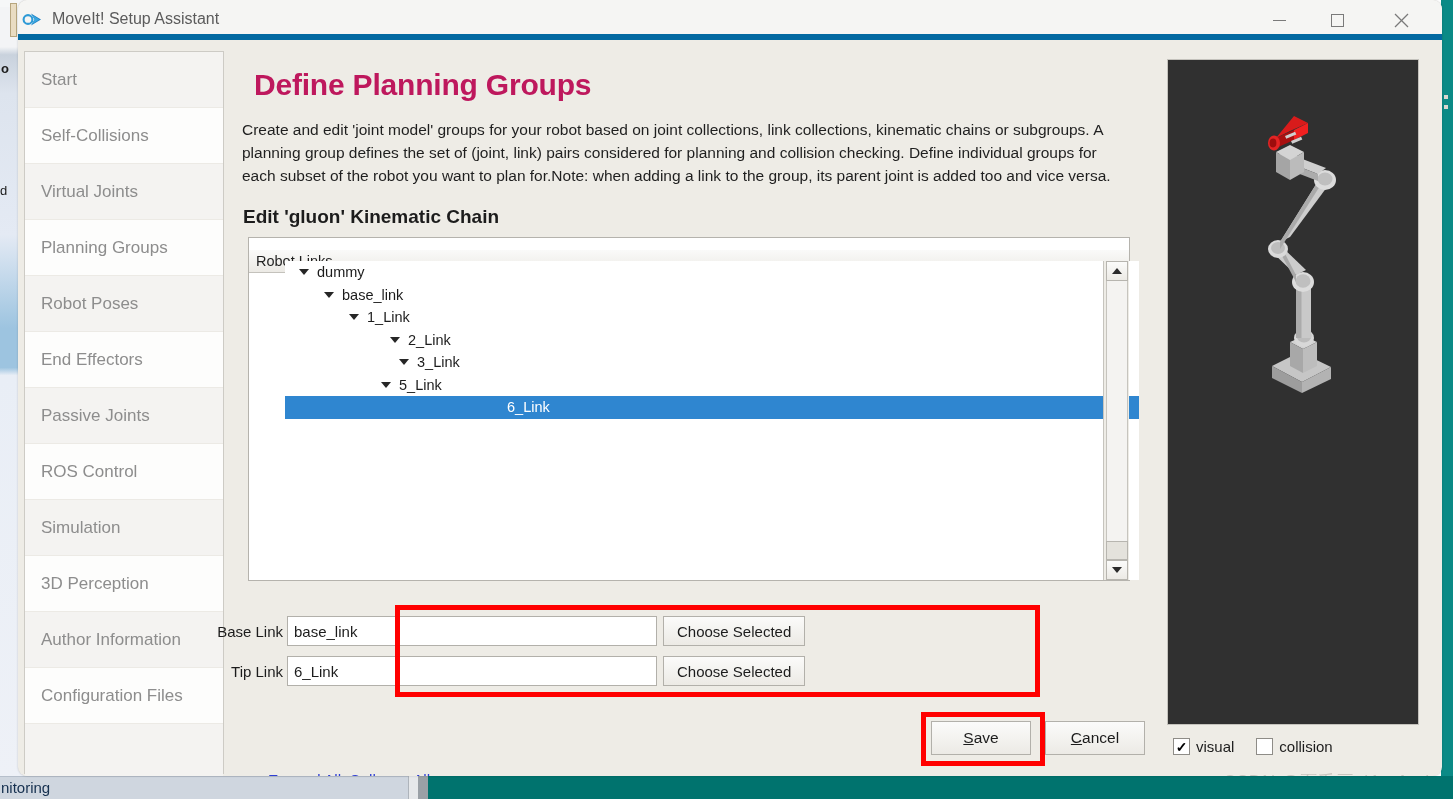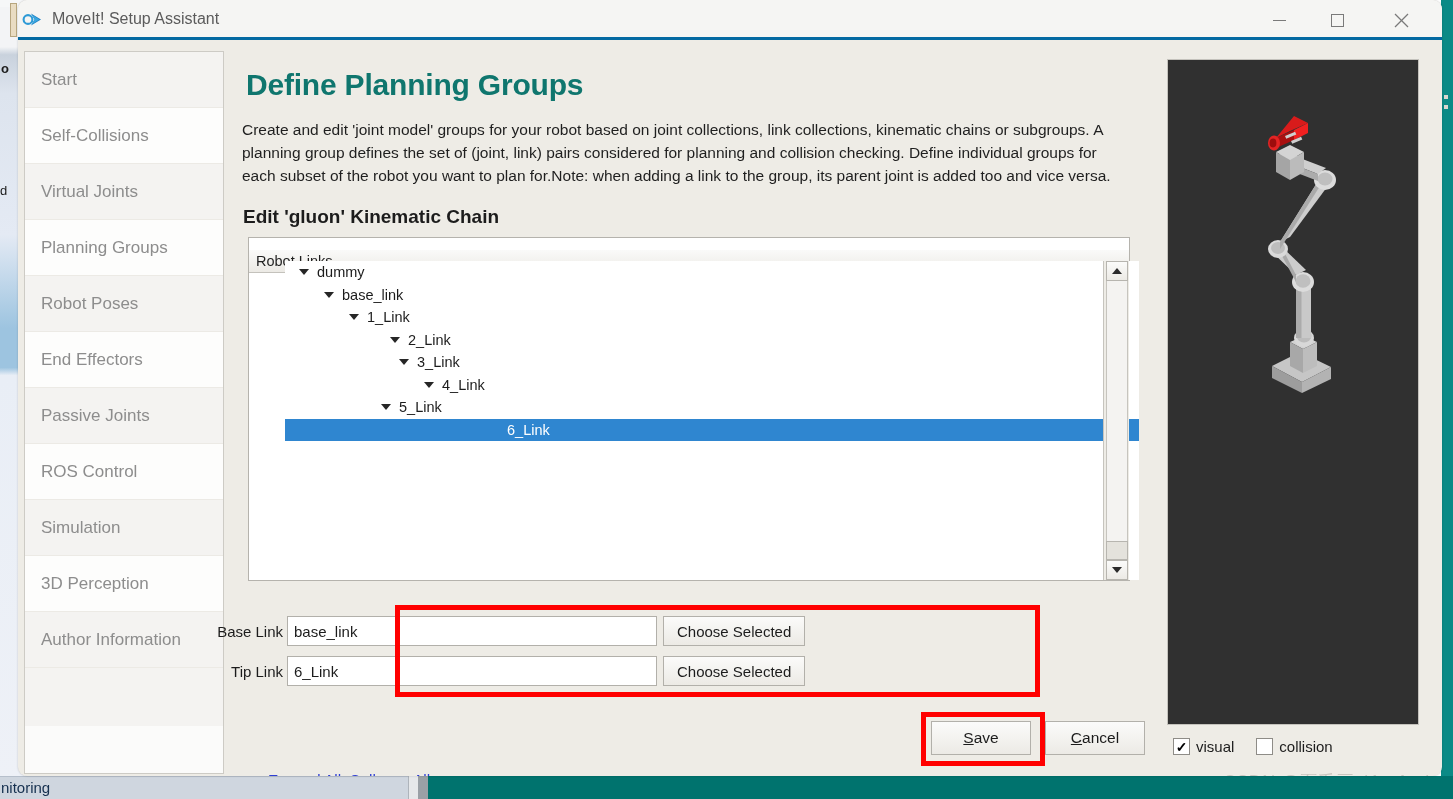--- a/index.html
+++ b/index.html
@@ -115,21 +115,21 @@
     box-shadow: 0 0 2px rgba(0,0,0,0.22);
     overflow: hidden;
   }
 
   .titlebar {
     position: absolute;
     left: 0; top: 0; width: 1424px; height: 40px;
     background: #f5f5f3;
     border-top-left-radius: 9px;
     border-top-right-radius: 9px;
-    border-bottom: 3px solid #0369a1;
+    border-bottom: 6px solid #0369a1;
     box-sizing: border-box;
   }
   .title-icon {
     position: absolute;
     left: 4px; top: 8px;
     width: 24px; height: 24px;
   }
   .title-text {
     position: absolute;
     left: 34px; top: 10px;
@@ -180,24 +180,24 @@
   }
 
   
   .content {
     position: absolute;
     left: 224px; top: 44px;
     width: 910px; height: 724px;
   }
   .page-title {
     position: absolute;
-    left: 4px; top: 24px;
+    left: 12px; top: 24px;
     font-size: 30px;
     font-weight: bold;
-    color: #0f766e;
+    color: #be185d;
     font-family: "Liberation Sans", sans-serif;
     letter-spacing: -0.2px;
   }
   .page-desc {
     position: absolute;
     left: 0; top: 74px;
     width: 888px;
     font-size: 15.5px;
     line-height: 23px;
     color: #1f1f1f;
@@ -524,20 +524,23 @@
       </div>
       <div class="nav-item even">
         <span>Simulation</span>
       </div>
       <div class="nav-item odd">
         <span>3D Perception</span>
       </div>
       <div class="nav-item even">
         <span>Author Information</span>
       </div>
+      <div class="nav-item odd">
+        <span>Configuration Files</span>
+      </div>
       <div class="nav-filler"></div>
     </div>
 
     <div class="content">
 
       <div class="page-title">Define Planning Groups</div>
       <div class="page-desc">Create and edit 'joint model' groups for your robot based on joint collections, link collections, kinematic chains or subgroups. A planning group defines the set of (joint, link) pairs considered for planning and collision checking. Define individual groups for each subset of the robot you want to plan for.Note: when adding a link to the group, its parent joint is added too and vice versa.</div>
       <div class="section-title">Edit 'gluon' Kinematic Chain</div>
 
       <div class="tree-panel">
@@ -556,24 +559,20 @@
             <span class="tree-arrow"></span>
             <span>1_Link</span>
           </div>
           <div class="tree-row" style="padding-left:105px;">
             <span class="tree-arrow"></span>
             <span>2_Link</span>
           </div>
           <div class="tree-row" style="padding-left:114px;">
             <span class="tree-arrow"></span>
             <span>3_Link</span>
-          </div>
-          <div class="tree-row" style="padding-left:139px;">
-            <span class="tree-arrow"></span>
-            <span>4_Link</span>
           </div>
           <div class="tree-row" style="padding-left:96px;">
             <span class="tree-arrow"></span>
             <span>5_Link</span>
           </div>
           <div class="tree-row selected" style="padding-left:204px;">
             <span class="tree-arrow hidden"></span>
             <span>6_Link</span>
           </div>
         </div>

